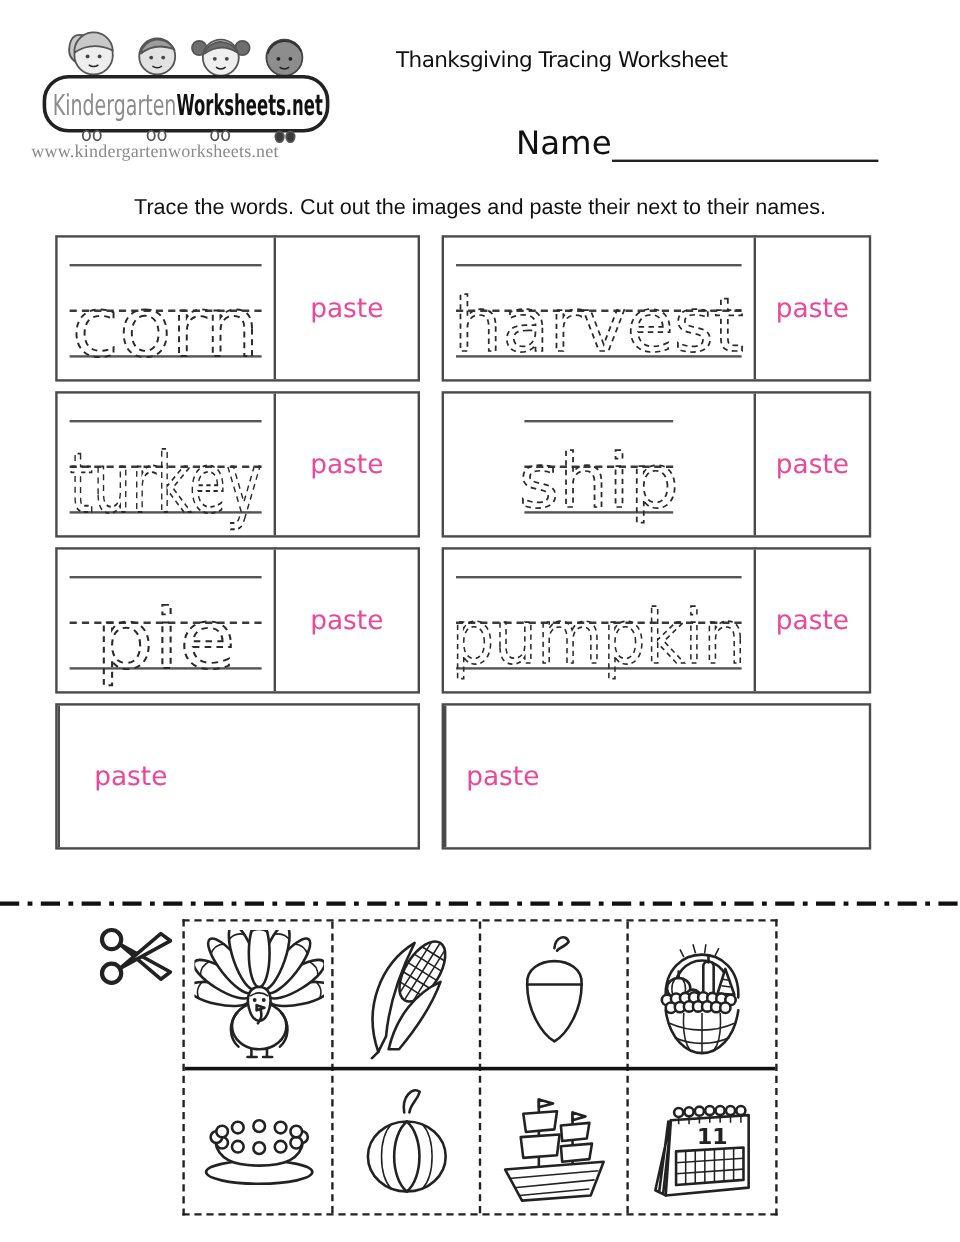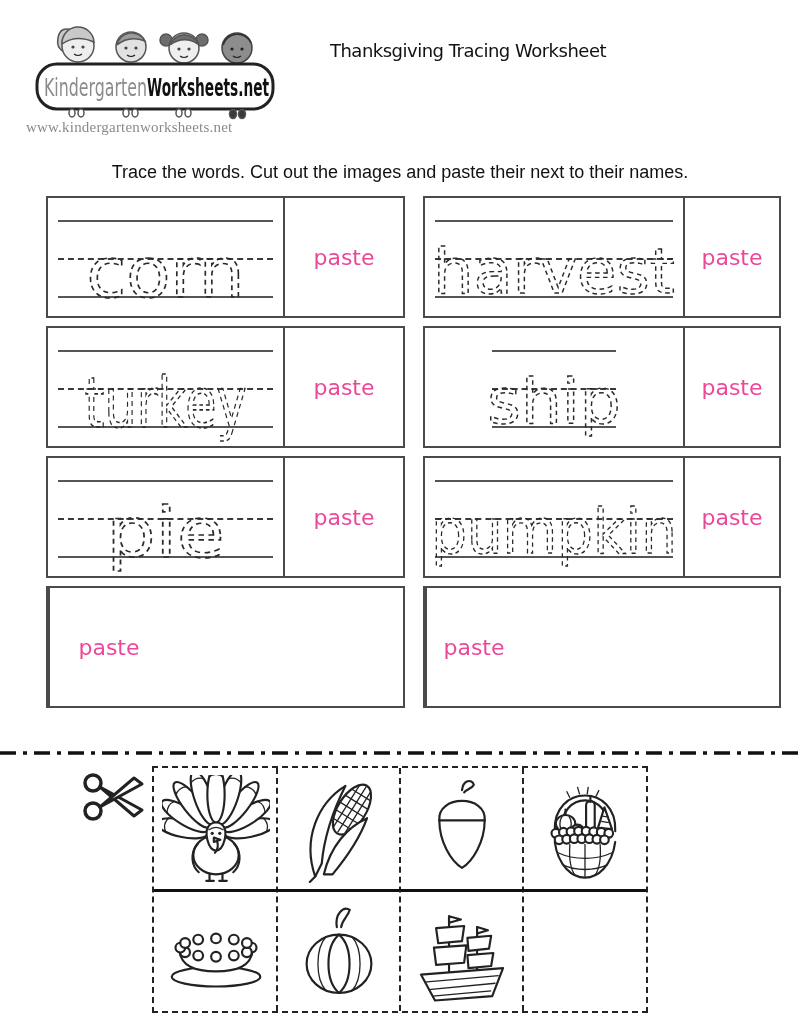--- a/index.html
+++ b/index.html
@@ -15,21 +15,21 @@
   .name-row{position:absolute;left:430px;top:104px;font-size:27px;color:#111;}
   .name-line{display:inline-block;width:222px;height:26px;border-bottom:2px solid #222;vertical-align:bottom;}
 
   .instruction{position:absolute;top:162px;left:0;width:800px;text-align:center;
                font-family:"Liberation Sans",sans-serif;font-size:18px;color:#111;}
 
   
   .trace-grid{position:absolute;left:46px;top:196px;}
   .trace-row{display:flex;gap:18px;margin-bottom:8px;}
   .tbox{display:flex;height:122px;border:2px solid #4a4a4a;box-sizing:border-box;background:#fff;}
-  .tbox.left{width:359px;}
+  .tbox.left{width:304px;}
   .tbox.right{width:358px;}
   .wordcell{position:relative;flex:1;overflow:hidden;}
   .gl{position:absolute;left:10px;right:10px;height:0;}
   .gl.top{top:22px;border-top:2px solid #555;}
   .gl.mid{top:60px;border-top:2px dashed #3a3a3a;}
   .gl.bot{top:98px;border-top:2px solid #555;}
   .narrow .gl{left:26%;right:26%;}
   .wordsvg{position:absolute;left:0;top:0;width:100%;height:100%;}
   .traced{font-family:"DejaVu Sans",sans-serif;fill:none;stroke:#2a2a2a;stroke-width:1.6;}
   .pastecell{border-left:2px solid #4a4a4a;display:flex;align-items:center;justify-content:center;
@@ -105,20 +105,23 @@
         <ellipse cx="101" cy="101" rx="3" ry="4"></ellipse>
       <ellipse cx="145" cy="101" rx="3" ry="4"></ellipse>
         <ellipse cx="154" cy="101" rx="3" ry="4"></ellipse>
       <ellipse cx="199" cy="102" rx="3.5" ry="4.5" fill="#3a3a3a"></ellipse>
         <ellipse cx="208" cy="102" rx="3.5" ry="4.5" fill="#3a3a3a"></ellipse>
     </g>
   </svg>
   <div class="logo-url">www.kindergartenworksheets.net</div>
 
   <div class="title">Thanksgiving Tracing Worksheet</div>
+  <div class="name-row">
+    <span>Name</span><span class="name-line"></span>
+  </div>
 
   <div class="instruction">Trace the words. Cut out the images and paste their next to their names.</div>
 
   <div class="trace-grid">
 
     <div class="trace-row">
       <div class="tbox left">
         <div class="wordcell">
           <div class="gl top"></div>
           <div class="gl mid"></div>
@@ -370,15 +373,35 @@
         <path d="M38,16 l11,3 l-11,3 Z M64,26 l10,3 l-10,3 Z" class="lnw"></path>
         <path d="M26,27 L52,25 L50,39 L28,41 Z" class="lnw"></path>
         <path d="M24,45 L54,43 L52,59 L26,61 Z" class="lnw"></path>
         <path d="M55,36 L77,34 L75,46 L56,48 Z" class="lnw"></path>
         <path d="M55,52 L79,50 L77,62 L56,64 Z" class="lnw"></path>
         <path d="M12,70 L88,64 L78,90 L25,94 Z" class="lnw"></path>
         <path d="M15,77 L84,71 M19,84 L81,78 M23,90 L77,85" class="thin"></path>
       </svg>
     </div>
 
+    <div class="cutcell" style="left:369px;top:124px;">
+      <svg viewBox="0 0 100 100">
+        <path d="M26,32 L14,86 L22,90 M24,33 L17,87 M26,34 L20,89" class="ln"></path>
+        <path d="M26,32 L86,28 L86,84 L22,90 Z" class="lnw"></path>
+        <g class="ln">
+          <circle cx="32" cy="26" r="3.5" fill="none"></circle>
+            <circle cx="40" cy="25.5" r="3.5" fill="none"></circle>
+          <circle cx="48" cy="25" r="3.5" fill="none"></circle>
+            <circle cx="56" cy="24.5" r="3.5" fill="none"></circle>
+          <circle cx="64" cy="24.5" r="3.5" fill="none"></circle>
+            <circle cx="72" cy="24.5" r="3.5" fill="none"></circle>
+          <circle cx="80" cy="24.5" r="3.5" fill="none"></circle>
+        </g>
+        <path d="M32,29 v6 M40,29 v6 M48,28.5 v6 M56,28 v6 M64,28 v6 M72,28 v6 M80,28 v6" class="thin"></path>
+        <text x="58" y="50" text-anchor="middle" font-size="17" font-weight="bold" fill="#222">11</text>
+        <path d="M30,56 L82,53 L82,78 L30,82 Z" class="ln"></path>
+        <path d="M37.4,55.6 V81.4 M44.8,55.2 V80.9 M52.2,54.8 V80.3 M59.6,54.4 V79.8 M67,54 V79.2 M74.4,53.6 V78.7" class="thin"></path>
+        <path d="M30,64.7 L82,61.3 M30,73.3 L82,69.7" class="thin"></path>
+      </svg>
+    </div>
   </div>
 
 </div>
 
 </body></html>

